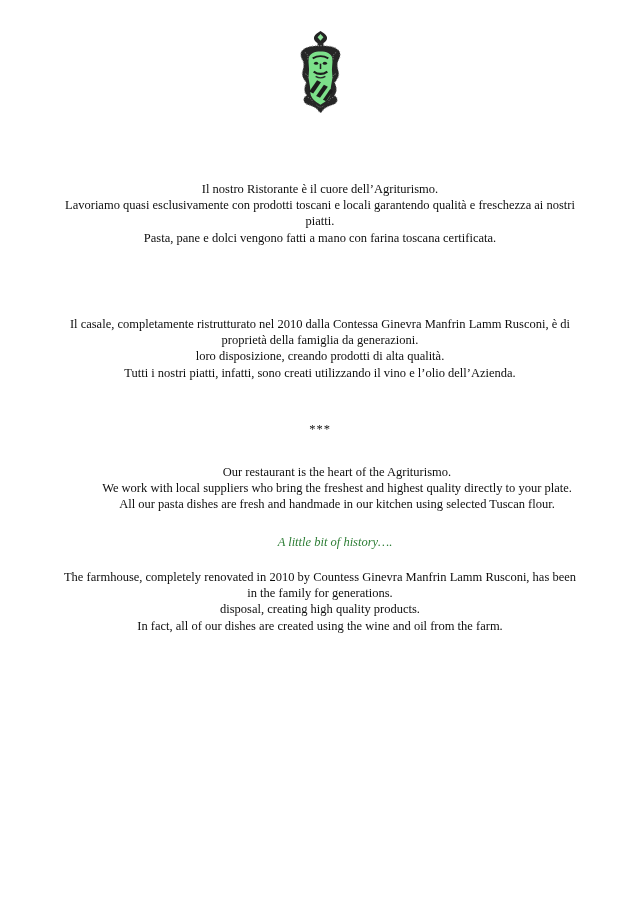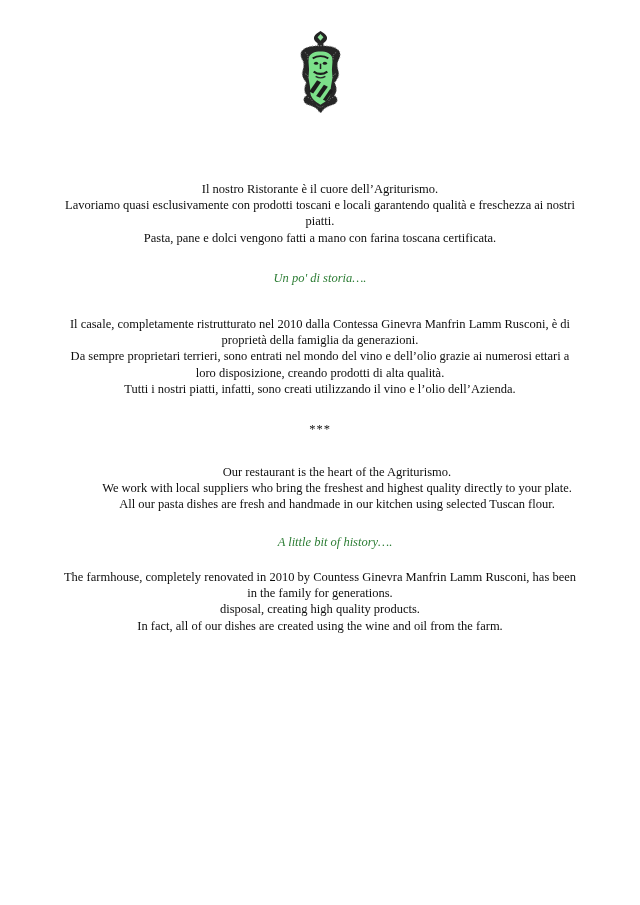--- a/index.html
+++ b/index.html
@@ -79,26 +79,24 @@
     </svg>
   </div>
 
   <div class="block" style="top:181px;">
       <div class="line">Il nostro Ristorante è il cuore dell’Agriturismo.</div>
       <div class="line">Lavoriamo quasi esclusivamente con prodotti toscani e locali garantendo qualità e freschezza ai nostri</div>
       <div class="line">piatti.</div>
       <div class="line">Pasta, pane e dolci vengono fatti a mano con farina toscana certificata.</div>
     </div>
 
-  <div class="block heading" style="top:270px;">Un po' di storia….</div>
 
   <div class="block" style="top:316px;">
       <div class="line">Il casale, completamente ristrutturato nel 2010 dalla Contessa Ginevra Manfrin Lamm Rusconi, è di</div>
       <div class="line">proprietà della famiglia da generazioni.</div>
-      <div class="line">Da sempre proprietari terrieri, sono entrati nel mondo del vino e dell’olio grazie ai numerosi ettari a</div>
       <div class="line">loro disposizione, creando prodotti di alta qualità.</div>
       <div class="line">Tutti i nostri piatti, infatti, sono creati utilizzando il vino e l’olio dell’Azienda.</div>
     </div>
 
   <div class="block separator" style="top:421px;">***</div>
 
   <div class="block" style="top:464px;margin-left:34px;">
       <div class="line">Our restaurant is the heart of the Agriturismo.</div>
       <div class="line">We work with local suppliers who bring the freshest and highest quality directly to your plate.</div>
       <div class="line">All our pasta dishes are fresh and handmade in our kitchen using selected Tuscan flour.</div>

